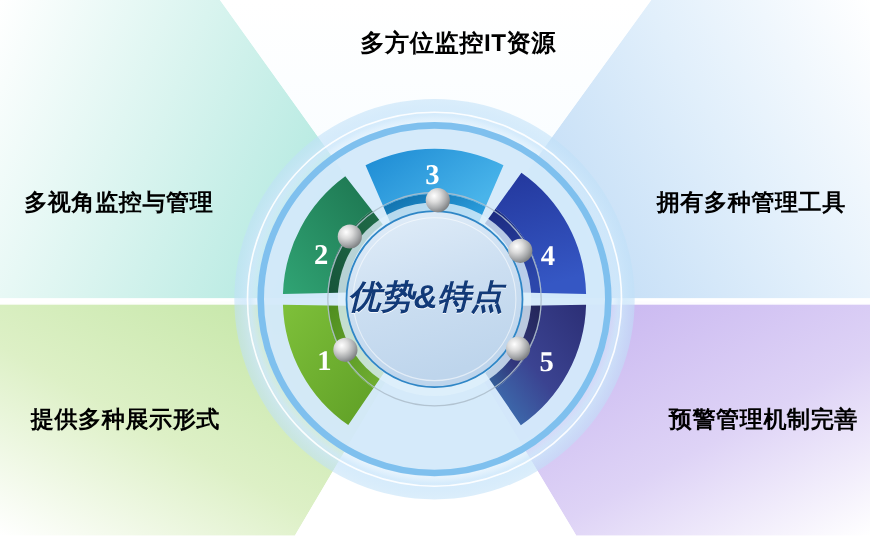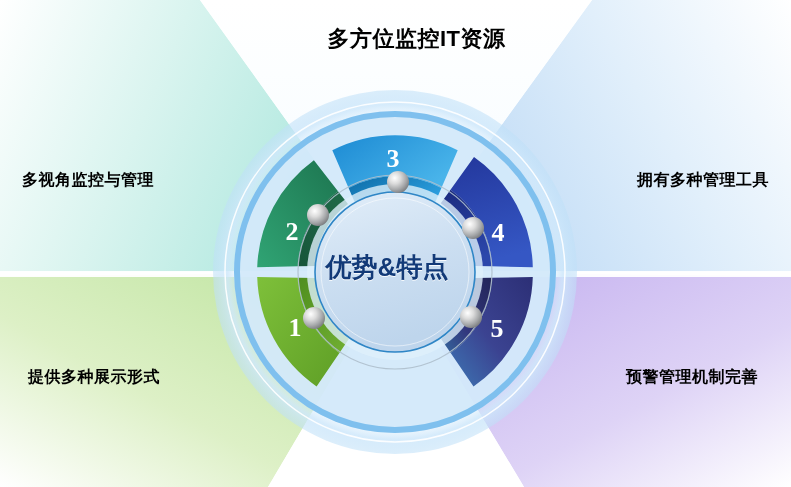--- a/index.html
+++ b/index.html
@@ -19,54 +19,55 @@
     position: absolute;
     left: 0;
     top: 0;
     width: 791px;
     height: 487px;
   }
   .label {
     position: absolute;
     color: #000000;
     font-weight: bold;
-    font-size: 16px;
+    font-size: 21px;
     letter-spacing: 0.5px;
     white-space: nowrap;
     font-family: "Liberation Sans", "DejaVu Sans", sans-serif;
   }
   .label-title {
     font-size: 22px;
     left: 0;
     right: 0;
     top: 24px;
     text-align: center;
     padding-left: 42px;
   }
   .label-tl { left: 22px;  top: 170px; }
   .label-tr { right: 22px; top: 170px; }
   .label-bl { left: 28px;  top: 367px; }
-  .label-br { right: 33px; top: 367px; }
+  .label-br { right: 11px; top: 367px; }
   .seg-num {
     font-family: "Liberation Serif", "DejaVu Serif", serif;
     font-size: 26px;
     font-weight: bold;
     fill: #ffffff;
   }
   .center-text {
     position: absolute;
     left: 315px;
     top: 250px;
     width: 144px;
     text-align: center;
-    font-size: 26px;
+    font-size: 30px;
     font-weight: bold;
     color: #123a78;
     text-shadow: 0 1px 0 rgba(255,255,255,0.85);
     font-family: "Liberation Sans", "DejaVu Sans", sans-serif;
+    font-style: italic;
   }
 </style>
 </head>
 <body>
 
 <div id="stage">
 
   <svg id="bg-svg" viewBox="0 0 791 487" xmlns="http://www.w3.org/2000/svg">
     <defs>
       <linearGradient id="gLeftCyan" x1="0" y1="0" x2="1" y2="0.3">

